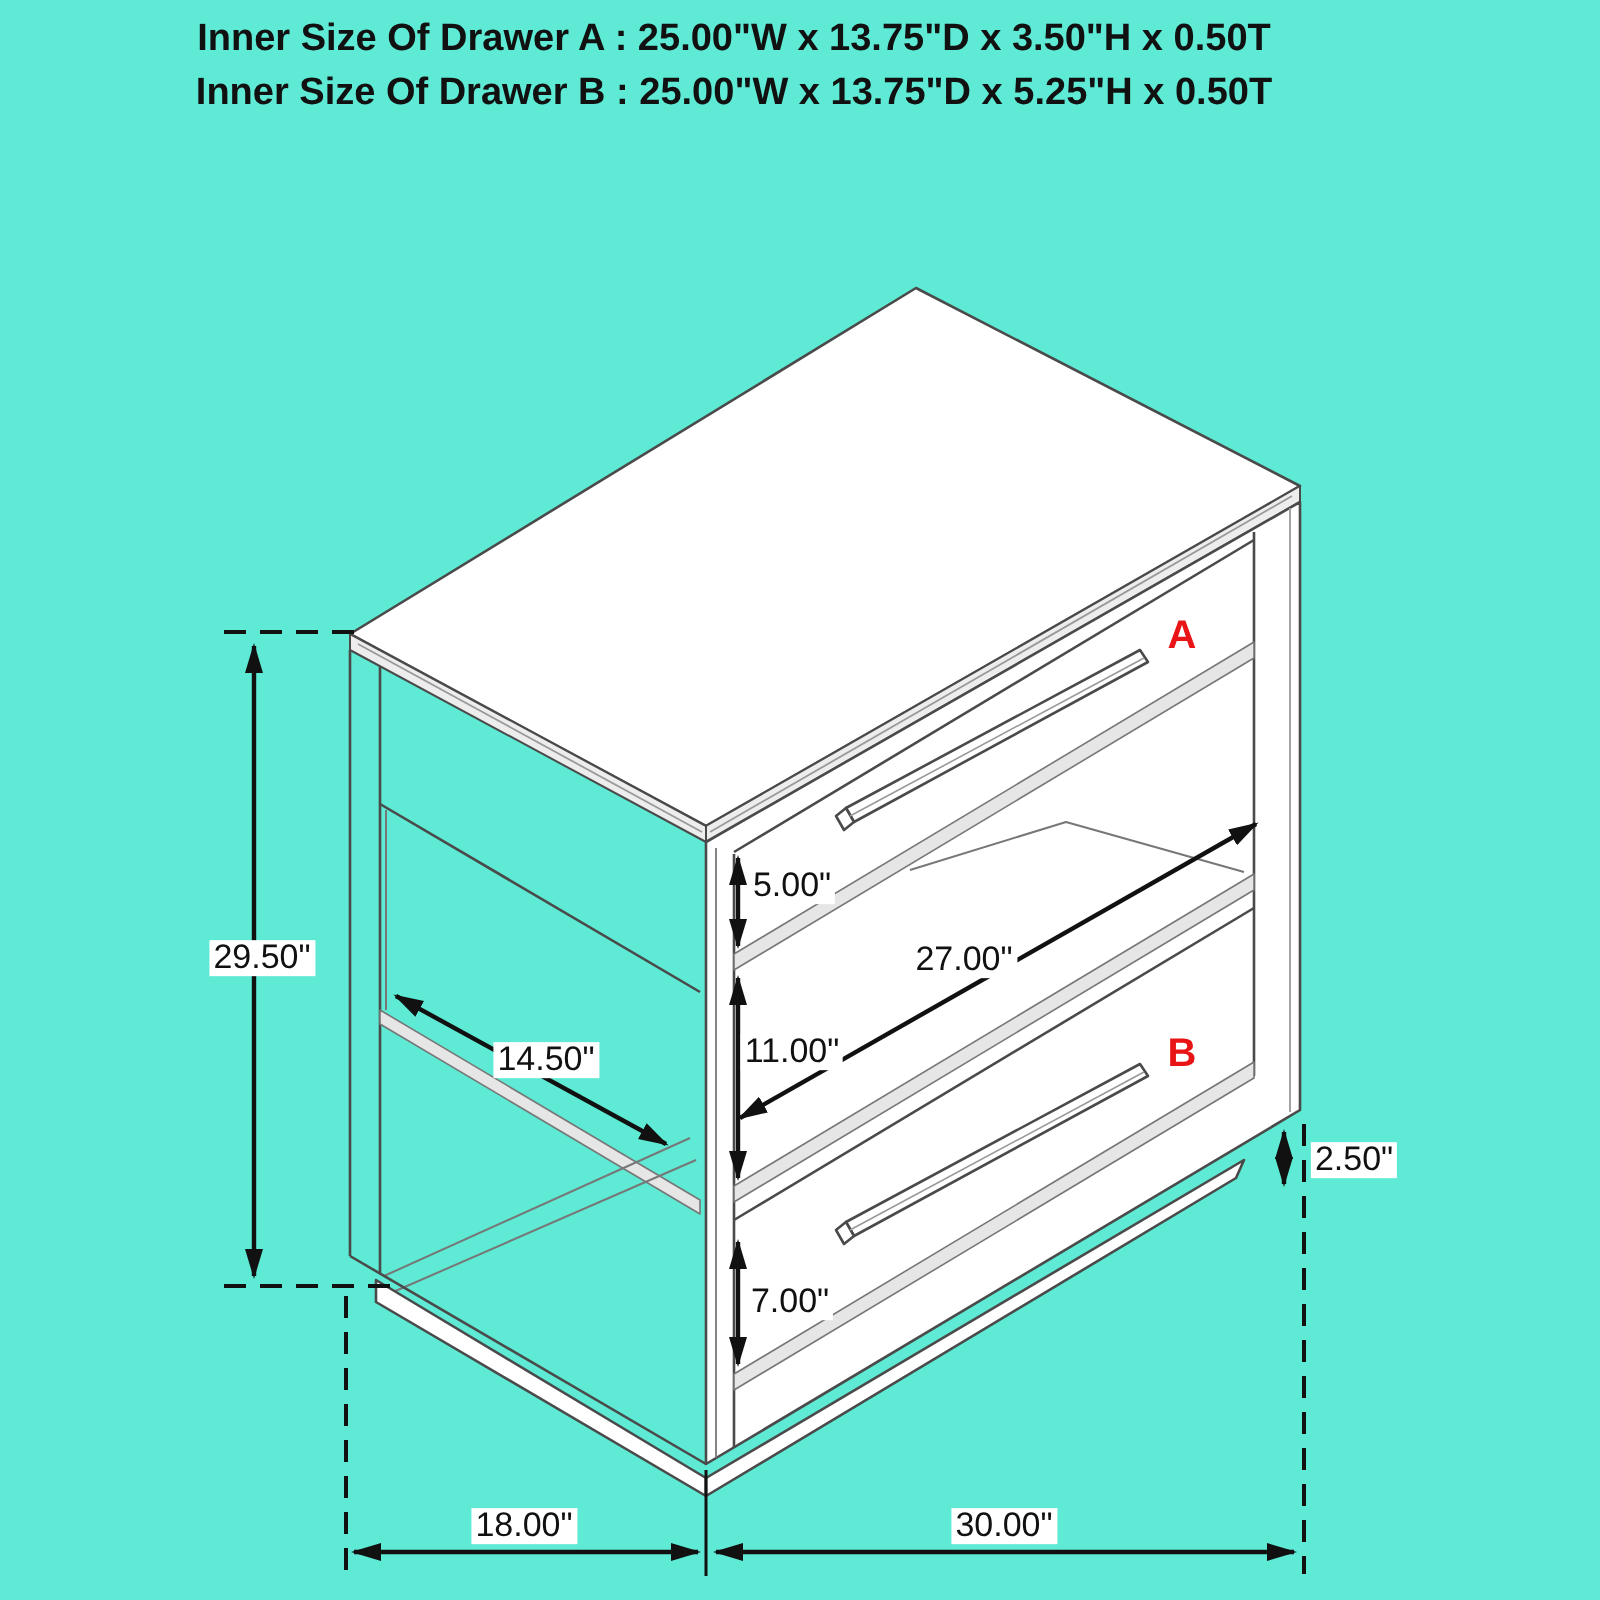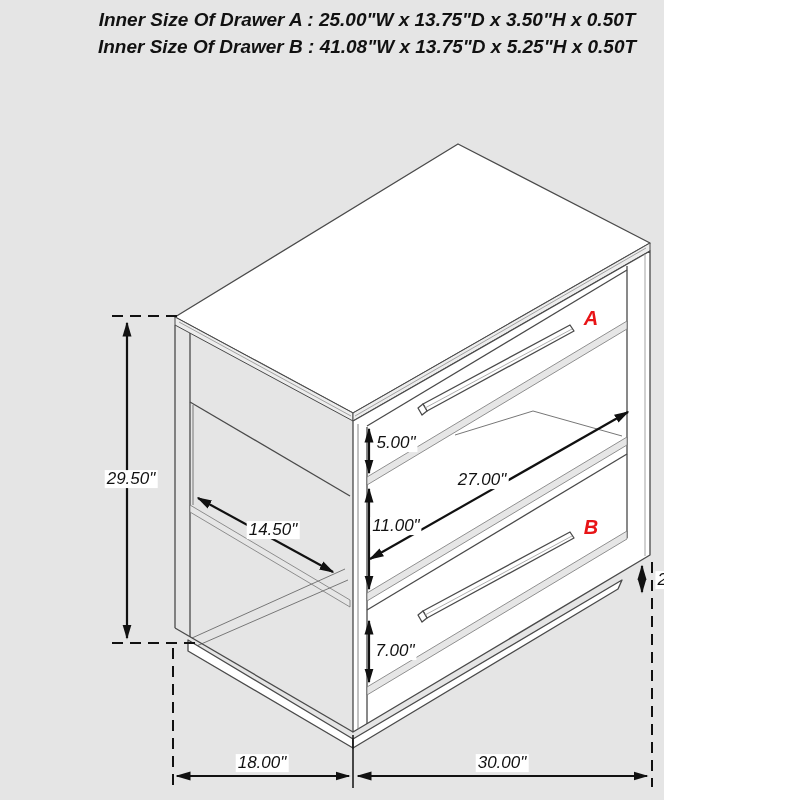--- a/index.html
+++ b/index.html
@@ -1,22 +1,21 @@
 <!DOCTYPE html>
 <html><head>
 <meta charset="utf-8">
 <style>
   html,body{margin:0;padding:0;background:#fff;}
   .canvas{
     position:relative;
-    width:664px;height:800px;
-    background:#e5e5e5;
+    width:800px;height:800px;
+    background:#5eead4;
     font-family:"Liberation Sans", sans-serif;
     overflow:hidden;
-    font-style:italic;
   }
   .title-block{
     position:absolute;
     top:6px;left:0;
     width:734px;
     text-align:center;
     font-size:19px;
     line-height:27px;
     font-weight:bold;
     color:#111;
@@ -43,21 +42,21 @@
     line-height:1;
   }
 </style>
 </head>
 <body>
 
 <div class="canvas">
 
   <div class="title-block">
     <div>Inner Size Of Drawer A : 25.00"W x 13.75"D x 3.50"H x 0.50T</div>
-    <div>Inner Size Of Drawer B : 41.08"W x 13.75"D x 5.25"H x 0.50T</div>
+    <div>Inner Size Of Drawer B : 25.00"W x 13.75"D x 5.25"H x 0.50T</div>
   </div>
 
   <svg class="drawing-svg" width="800" height="800" viewBox="0 0 800 800">
     <defs>
       <marker id="ah" viewBox="0 0 10 7" refX="9" refY="3.5" markerWidth="15" markerHeight="10.5" orient="auto-start-reverse" markerUnits="userSpaceOnUse">
         <path d="M0,0.5 L10,3.5 L0,6.5 z" fill="#111"></path>
       </marker>
     </defs>
 
     <g stroke="#4a4a4a" stroke-width="1.3" fill="none" stroke-linejoin="round">

